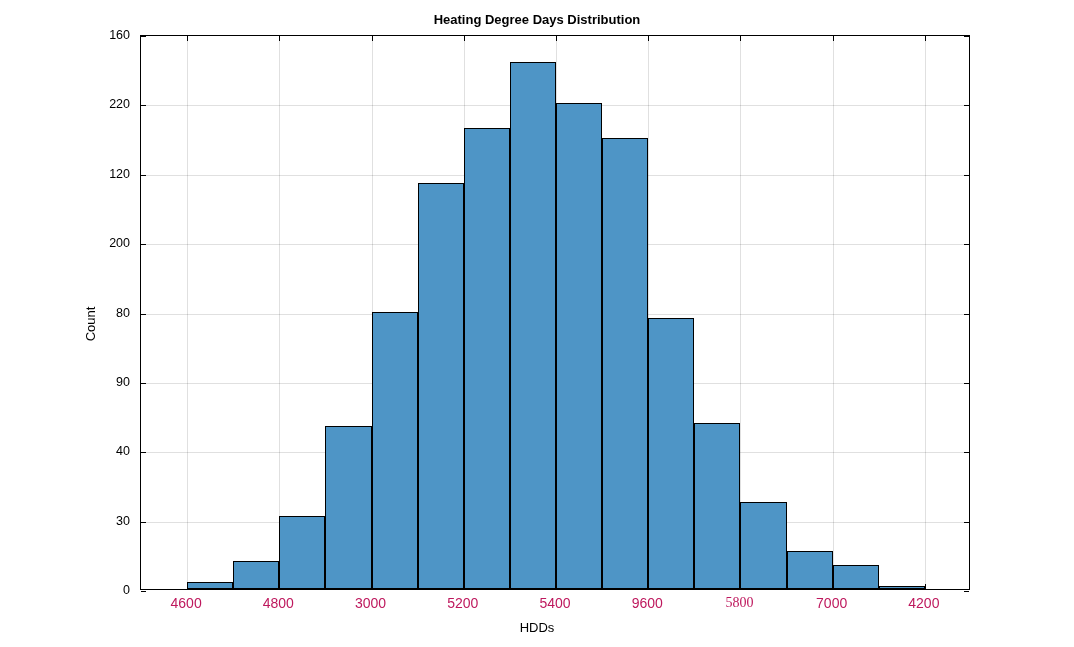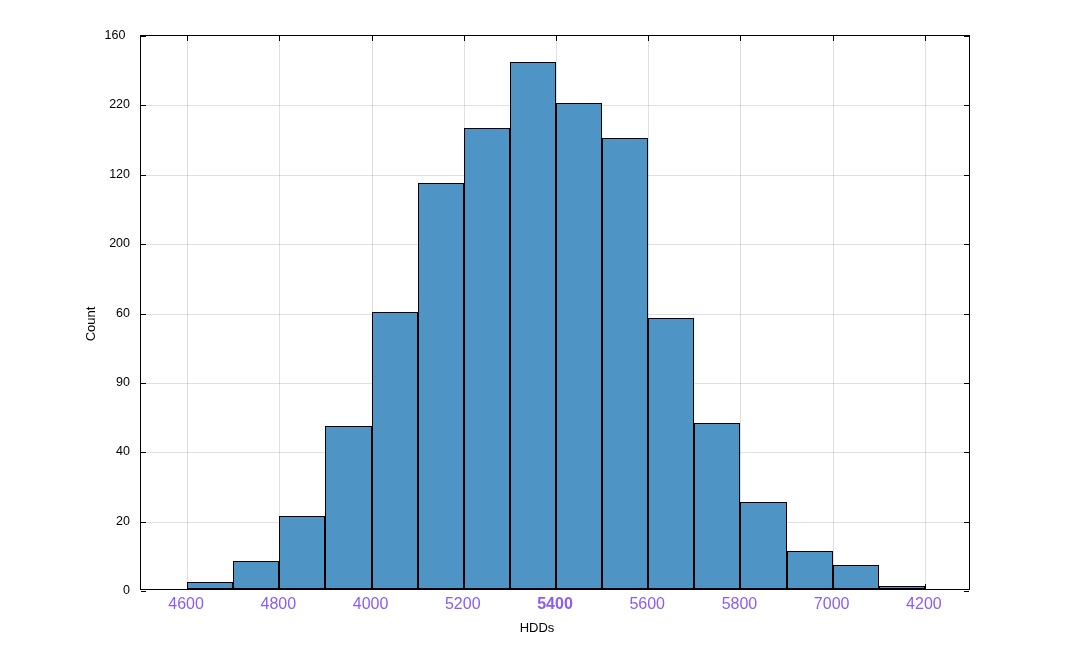--- a/index.html
+++ b/index.html
@@ -62,22 +62,22 @@
     position: absolute;
     left: 50%;
     bottom: 12px;
     transform: translateX(-50%);
     font-size: 13px;
     color: #000;
   }
   .xtick-label {
     position: absolute;
     top: 595px;
-    font-size: 16px;
-    color: #8b5cf6;
+    font-size: 14px;
+    color: #be185d;
     transform: translateX(-50%);
   }
   .ytick-label {
     position: absolute;
     font-size: 12.5px;
     color: #000;
     text-align: right;
     transform: translateY(-50%);
   }
   .bar {
@@ -114,20 +114,21 @@
     width: 5px;
     height: 0;
     border-top: 1px solid #000;
   }
 </style>
 </head>
 <body>
 
 <div class="figure">
 
+  <div class="title">Heating Degree Days Distribution</div>
 
   <div class="plot-area" id="plot-area">
       <div class="tick-y" style="top: 555px;"></div>
       <div class="tick-y-right" style="top: 555px;"></div>
       <div class="grid-line-h" style="top: 485.625px;"></div>
       <div class="tick-y" style="top: 485.625px;"></div>
       <div class="tick-y-right" style="top: 485.625px;"></div>
       <div class="grid-line-h" style="top: 416.25px;"></div>
       <div class="tick-y" style="top: 416.25px;"></div>
       <div class="tick-y-right" style="top: 416.25px;"></div>
@@ -191,30 +192,30 @@
       <div class="bar" style="left: 645.556px; width: 46.1111px; height: 38.1562px;"></div>
       <div class="bar" style="left: 691.667px; width: 46.1111px; height: 24.2812px;"></div>
       <div class="bar" style="left: 737.778px; width: 46.1111px; height: 3.46875px;"></div>
     </div>
 
   <div class="ylabel">Count</div>
 
   <div class="xlabel">HDDs</div>
 
 <div class="ytick-label" style="left: 100px; width: 30px; top: 590px;">0</div>
-    <div class="ytick-label" style="left: 100px; width: 30px; top: 520.625px;">20</div>
+    <div class="ytick-label" style="left: 100px; width: 30px; top: 520.625px;">30</div>
     <div class="ytick-label" style="left: 100px; width: 30px; top: 451.25px;">40</div>
     <div class="ytick-label" style="left: 100px; width: 30px; top: 381.875px;">90</div>
-    <div class="ytick-label" style="left: 100px; width: 30px; top: 312.5px;">60</div>
+    <div class="ytick-label" style="left: 100px; width: 30px; top: 312.5px;">80</div>
     <div class="ytick-label" style="left: 100px; width: 30px; top: 243.125px;">200</div>
     <div class="ytick-label" style="left: 100px; width: 30px; top: 173.75px;">120</div>
     <div class="ytick-label" style="left: 100px; width: 30px; top: 104.375px;">220</div>
-    <div class="ytick-label" style="left: 100px; width: 30px; top: 35px; text-align: center;">160</div>
+    <div class="ytick-label" style="left: 100px; width: 30px; top: 35px;">160</div>
     <div class="xtick-label" style="left: 186.111px;">4600</div>
     <div class="xtick-label" style="left: 278.333px;">4800</div>
-    <div class="xtick-label" style="left: 370.556px;">4000</div>
+    <div class="xtick-label" style="left: 370.556px;">3000</div>
     <div class="xtick-label" style="left: 462.778px;">5200</div>
-    <div class="xtick-label" style="left: 555px; font-weight: bold;">5400</div>
-    <div class="xtick-label" style="left: 647.222px;">5600</div>
-    <div class="xtick-label" style="left: 739.444px;">5800</div>
+    <div class="xtick-label" style="left: 555px;">5400</div>
+    <div class="xtick-label" style="left: 647.222px;">9600</div>
+    <div class="xtick-label" style="left: 739.444px; font-family: Liberation Serif, serif;">5800</div>
     <div class="xtick-label" style="left: 831.667px;">7000</div>
     <div class="xtick-label" style="left: 923.889px;">4200</div>
   </div>
 
 </body></html>

